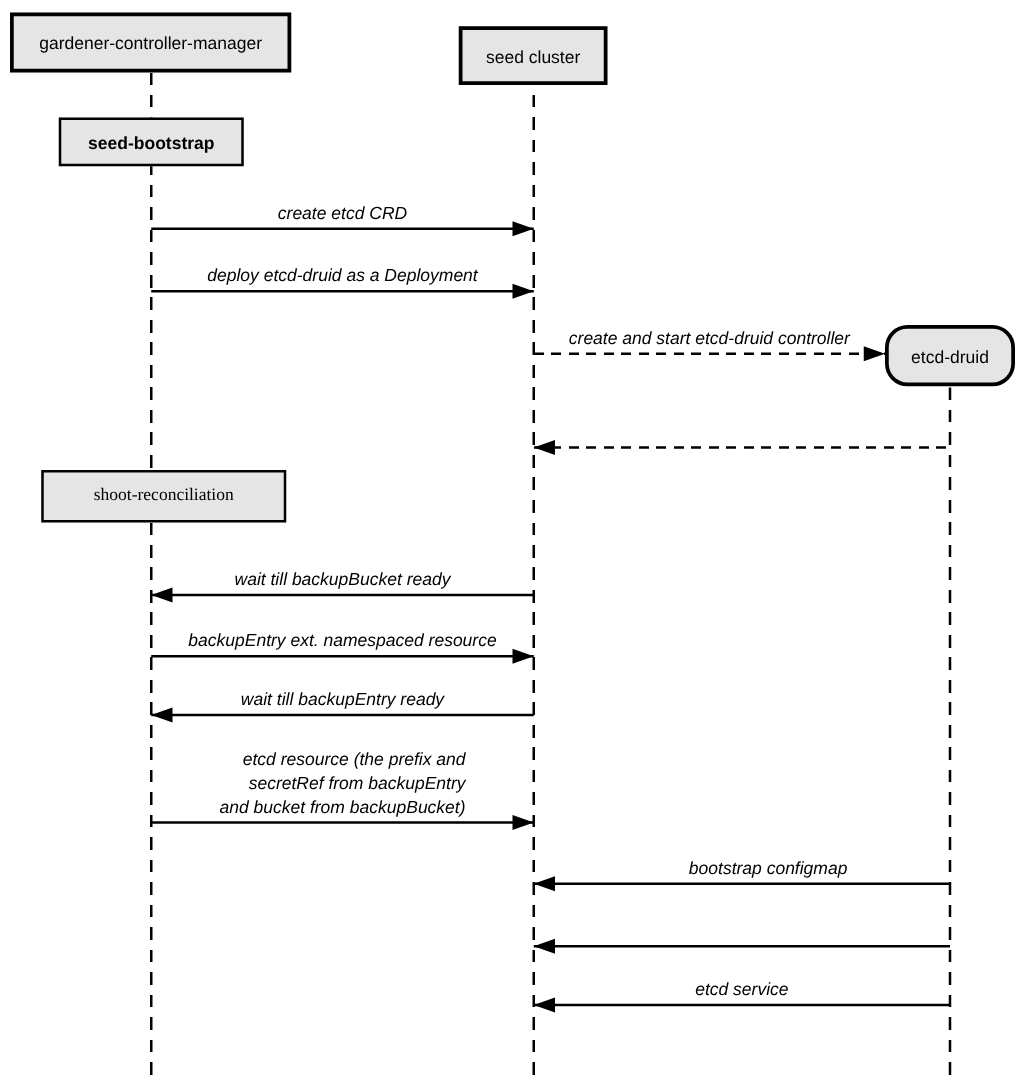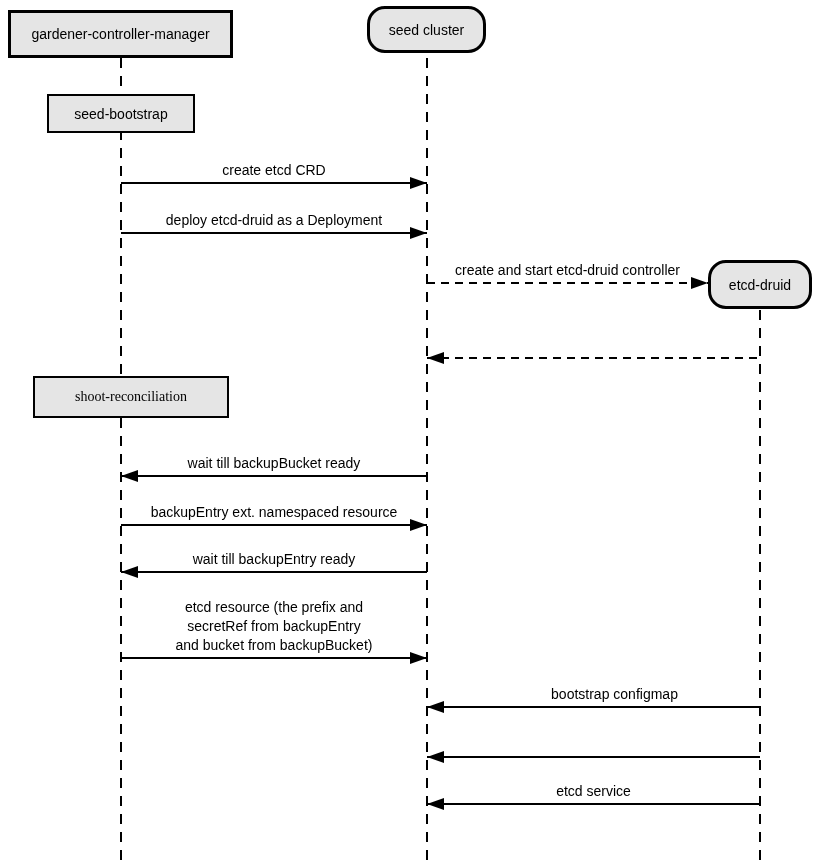--- a/index.html
+++ b/index.html
@@ -52,22 +52,23 @@
   .arrowhead.right { border-left: 17px solid #000; }
   .arrowhead.left  { border-right: 17px solid #000; }
   .msg-label {
     position: absolute;
     text-align: center;
     line-height: 19px;
     z-index: 2;
   }
   .msg-label .inner {
     display: inline-block;
-    text-align: center;
+    text-align: right;
     white-space: pre-line;
+    font-style: italic;
   }
 </style>
 </head>
 <body>
 
 <div id="diagram">
     <div class="lifeline" style="left: 120px; top: 58px; height: 809px;"></div>
     <div class="lifeline" style="left: 426px; top: 58px; height: 809px;"></div>
     <div class="lifeline" style="left: 759px; top: 310px; height: 557px;"></div>
     <div class="msg-line" style="left: 121px; width: 306px; top: 182px;"></div>
@@ -99,25 +100,25 @@
     <div class="arrowhead left" style="top: 701px; left: 427px;"></div>
     <div class="msg-label" style="left: 448px; width: 333px; bottom: 163px;"><span class="inner">bootstrap configmap</span></div>
     <div class="msg-line" style="left: 427px; width: 333px; top: 756px;"></div>
     <div class="arrowhead left" style="top: 751px; left: 427px;"></div>
     <div class="msg-line" style="left: 427px; width: 333px; top: 803px;"></div>
     <div class="arrowhead left" style="top: 798px; left: 427px;"></div>
     <div class="msg-label" style="left: 427px; width: 333px; bottom: 66px;"><span class="inner">etcd service</span></div>
     <div class="actor-box" style="left: 8px; top: 10px; width: 225px; height: 48px;">
       <span>gardener-controller-manager</span>
     </div>
-    <div class="actor-box" style="left: 367px; top: 6px; width: 119px; height: 47px; border-radius: 18px;">
+    <div class="actor-box" style="left: 367px; top: 21px; width: 119px; height: 47px;">
       <span>seed cluster</span>
     </div>
     <div class="actor-box" style="left: 708px; top: 260px; width: 104px; height: 49px; border-radius: 18px;">
       <span>etcd-druid</span>
     </div>
-    <div class="phase-box" style="left: 47px; top: 94px; width: 148px; height: 39px;">
+    <div class="phase-box" style="left: 47px; top: 94px; width: 148px; height: 39px; font-weight: bold;">
       <span>seed-bootstrap</span>
     </div>
     <div class="phase-box" style="left: 33px; top: 376px; width: 196px; height: 42px; font-family: Liberation Serif, serif;">
       <span>shoot-reconciliation</span>
     </div>
   </div>
 
 </body></html>

